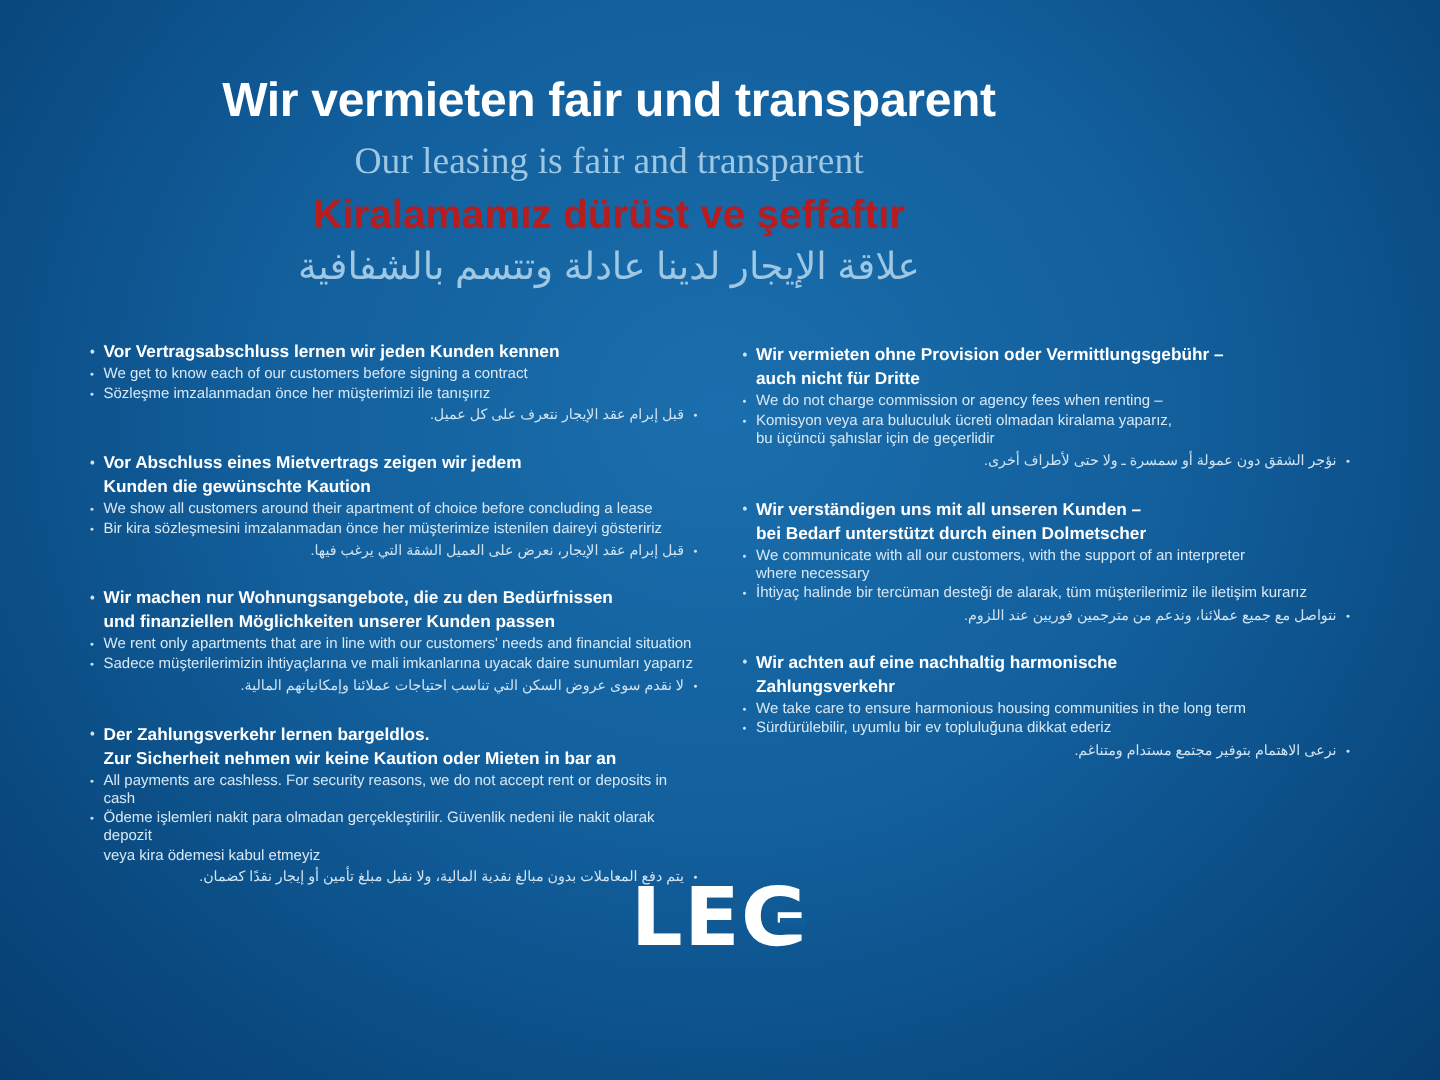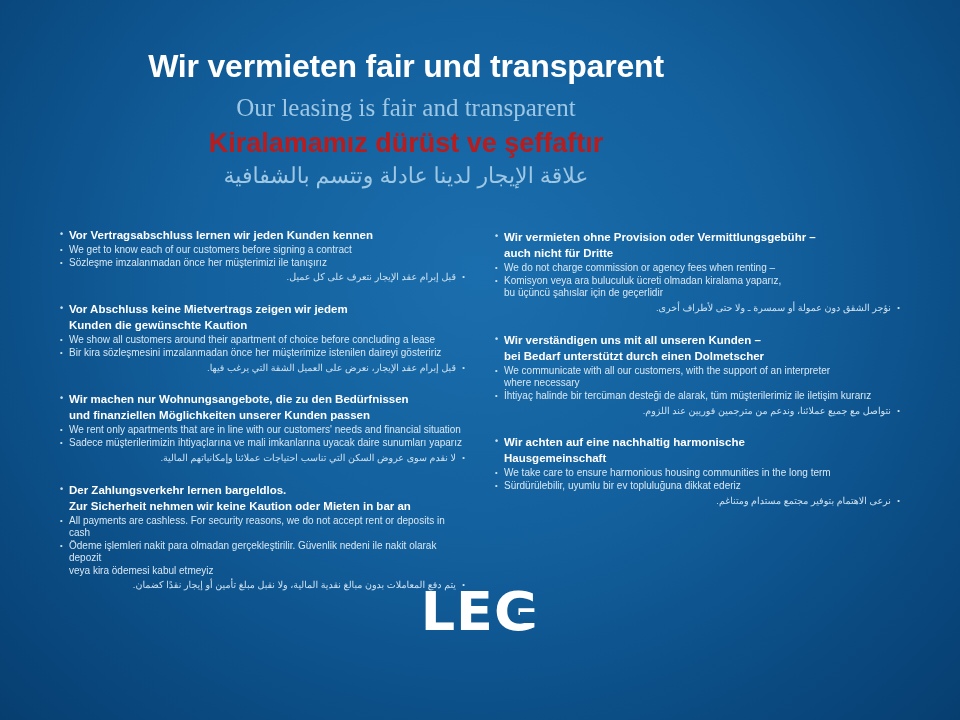--- a/index.html
+++ b/index.html
@@ -46,21 +46,21 @@
   }
   .headline-tr {
     margin-top: 4px;
     font-size: 27px;
     font-weight: bold;
     color: #b91c1c;
     line-height: 1.2;
   }
   .headline-ar {
     margin-top: 3px;
-    font-size: 22px;
+    font-size: 25px;
     font-weight: normal;
     color: #9ec7e4;
     direction: rtl;
     line-height: 1.3;
   }
 
   
   .columns {
     position: absolute;
     top: 228px;
@@ -208,21 +208,21 @@
         </div>
         <div class="line l-ar">
           <span class="bullet">•</span>
           <span class="txt">قبل إبرام عقد الإيجار نتعرف على كل عميل.</span>
         </div>
       </div>
 
       <div class="group">
         <div class="line l-de">
           <span class="bullet">•</span>
-          <span class="txt">Vor Abschluss keine Mietvertrags zeigen wir jedem</span>
+          <span class="txt">Vor Abschluss eines Mietvertrags zeigen wir jedem</span>
         </div>
         <div class="l-de-cont">Kunden die gewünschte Kaution</div>
         <div class="line l-en">
           <span class="bullet">•</span>
           <span class="txt">We show all customers around their apartment of choice before concluding a lease</span>
         </div>
         <div class="line l-tr">
           <span class="bullet">•</span>
           <span class="txt">Bir kira sözleşmesini imzalanmadan önce her müşterimize istenilen daireyi gösteririz</span>
         </div>
@@ -317,21 +317,21 @@
           <span class="bullet">•</span>
           <span class="txt">نتواصل مع جميع عملائنا، وندعم من مترجمين فوريين عند اللزوم.</span>
         </div>
       </div>
 
       <div class="group">
         <div class="line l-de">
           <span class="bullet">•</span>
           <span class="txt">Wir achten auf eine nachhaltig harmonische</span>
         </div>
-        <div class="l-de-cont">Hausgemeinschaft</div>
+        <div class="l-de-cont">Zahlungsverkehr</div>
         <div class="line l-en">
           <span class="bullet">•</span>
           <span class="txt">We take care to ensure harmonious housing communities in the long term</span>
         </div>
         <div class="line l-tr">
           <span class="bullet">•</span>
           <span class="txt">Sürdürülebilir, uyumlu bir ev topluluğuna dikkat ederiz</span>
         </div>
         <div class="line l-ar">
           <span class="bullet">•</span>

